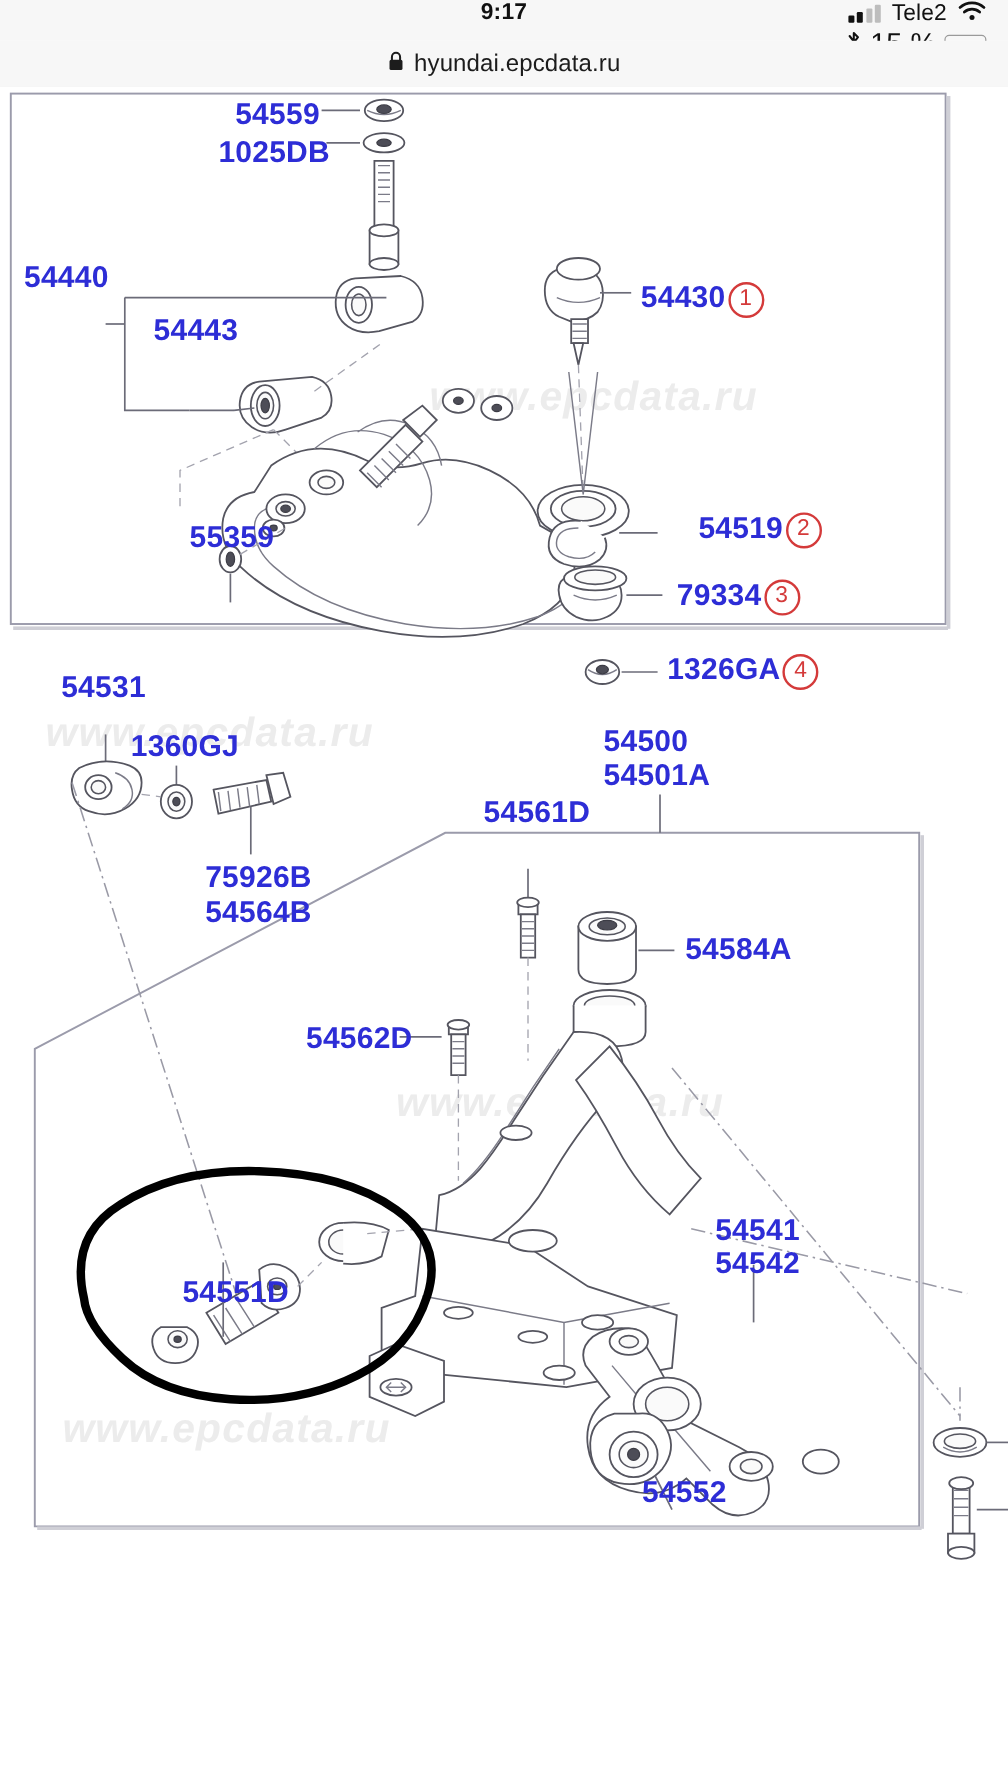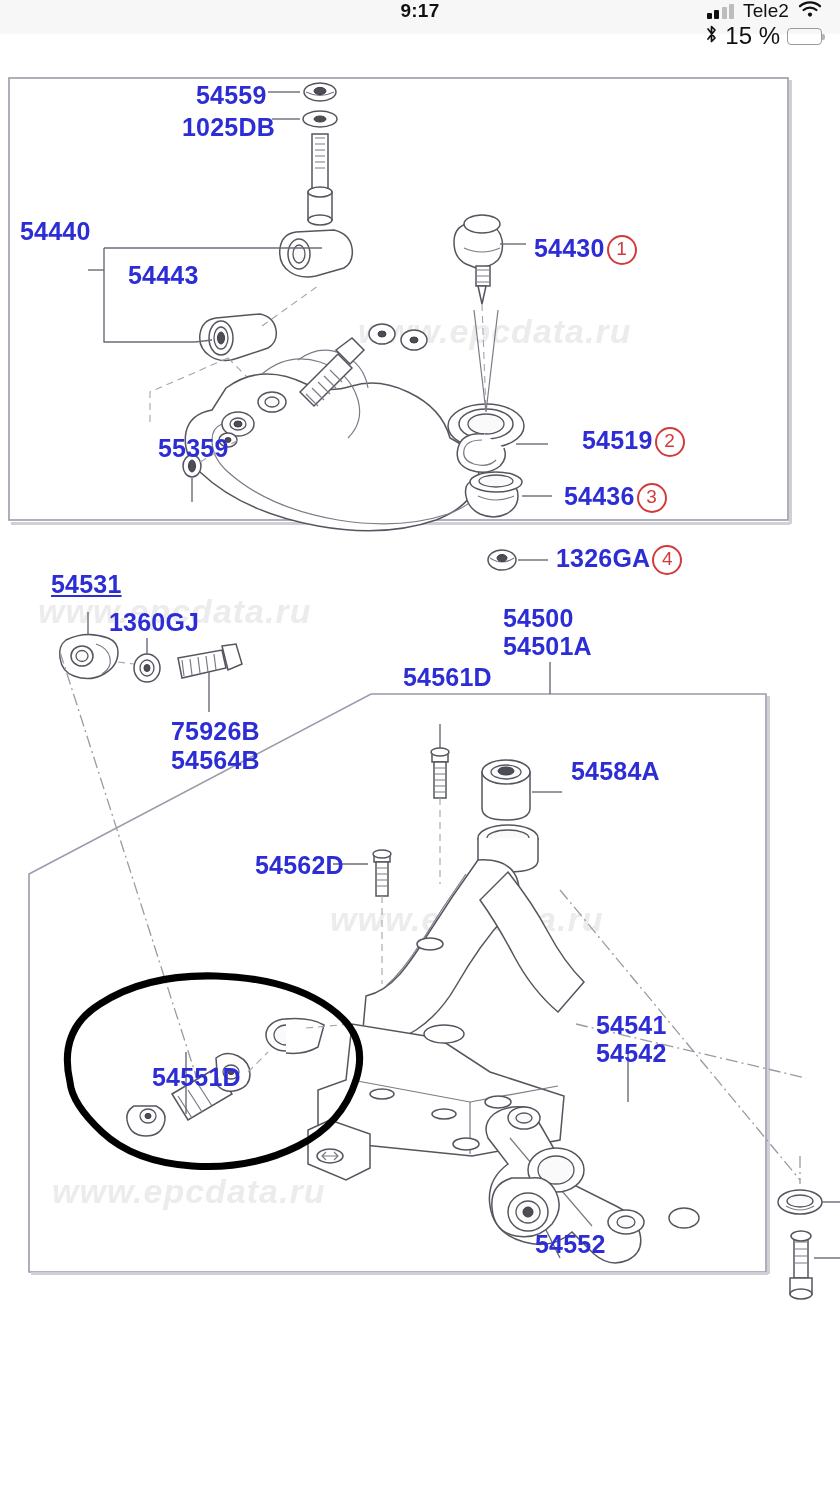--- a/index.html
+++ b/index.html
@@ -137,20 +137,29 @@
           <path d="M3 5 L10 14 L6.5 17.5 L6.5 2.5 L10 6 L3 15" stroke="#111" stroke-width="1.7" fill="none" stroke-linejoin="round" stroke-linecap="round"></path>
         </svg>
       </span>
       <span class="pct">15 %</span>
       <span class="battery">
         <span class="fill" id="battery-fill" style="width: 15%; background: rgb(245, 40, 30);"></span>
       </span>
     </div>
   </div>
 
+  <div class="urlbar">
+    <span>
+      <svg width="14" height="18" viewBox="0 0 14 18">
+        <path d="M3.6 8 V5.4 a3.4 3.4 0 0 1 6.8 0 V8" stroke="#1c1c1c" stroke-width="1.7" fill="none"></path>
+        <rect x="1.6" y="7.8" width="10.8" height="8.6" rx="1.4" fill="#1c1c1c"></rect>
+      </svg>
+    </span>
+    <span class="url-text">hyundai.epcdata.ru</span>
+  </div>
 
   <div class="page">
 
     <div class="wm" style="left:358px; top:240px;">www.epcdata.ru</div>
     <div class="wm" style="left:38px;  top:520px;">www.epcdata.ru</div>
     <div class="wm" style="left:330px; top:828px;">www.epcdata.ru</div>
     <div class="wm" style="left:52px;  top:1100px;">www.epcdata.ru</div>
 
     <svg class="diagram-svg" width="840" height="1421" viewBox="0 0 840 1421">
       <defs>
@@ -444,35 +453,35 @@
       <span>54430</span><span class="circ">1</span>
     </div>
 
     <div class="lbl" style="left:158px; top:363px;">55359</div>
 
     <div class="lbl" style="left:558px; top:355px;margin-left:24px;">
       <span>54519</span><span class="circ">2</span>
     </div>
 
     <div class="lbl" style="left:564px; top:411px;">
-      <span>54436</span><span class="circ">3</span>
+      <span>79334</span><span class="circ">3</span>
     </div>
 
     <div class="lbl" style="left:556px; top:473px;">
       <span>1326GA</span><span class="circ">4</span>
     </div>
 
-    <div class="lbl" style="left:51px;  top:499px;text-decoration:underline;">54531</div>
+    <div class="lbl" style="left:51px;  top:488px;">54531</div>
     <div class="lbl" style="left:109px; top:537px;">1360GJ</div>
     <div class="lbl" style="left:171px; top:646px;">75926B</div>
     <div class="lbl" style="left:171px; top:675px;">54564B</div>
     <div class="lbl" style="left:503px; top:533px;">54500</div>
     <div class="lbl" style="left:503px; top:561px;">54501A</div>
     <div class="lbl" style="left:403px; top:592px;">54561D</div>
-    <div class="lbl" style="left:571px; top:686px;">54584A</div>
+    <div class="lbl" style="left:571px; top:706px;">54584A</div>
     <div class="lbl" style="left:255px; top:780px;text-align:center;">54562D</div>
     <div class="lbl" style="left:152px; top:992px;">54551D</div>
     <div class="lbl" style="left:596px; top:940px;">54541</div>
     <div class="lbl" style="left:596px; top:968px;">54542</div>
     <div class="lbl" style="left:535px; top:1159px;">54552</div>
 
   </div>
 </div>
 
 </body></html>

